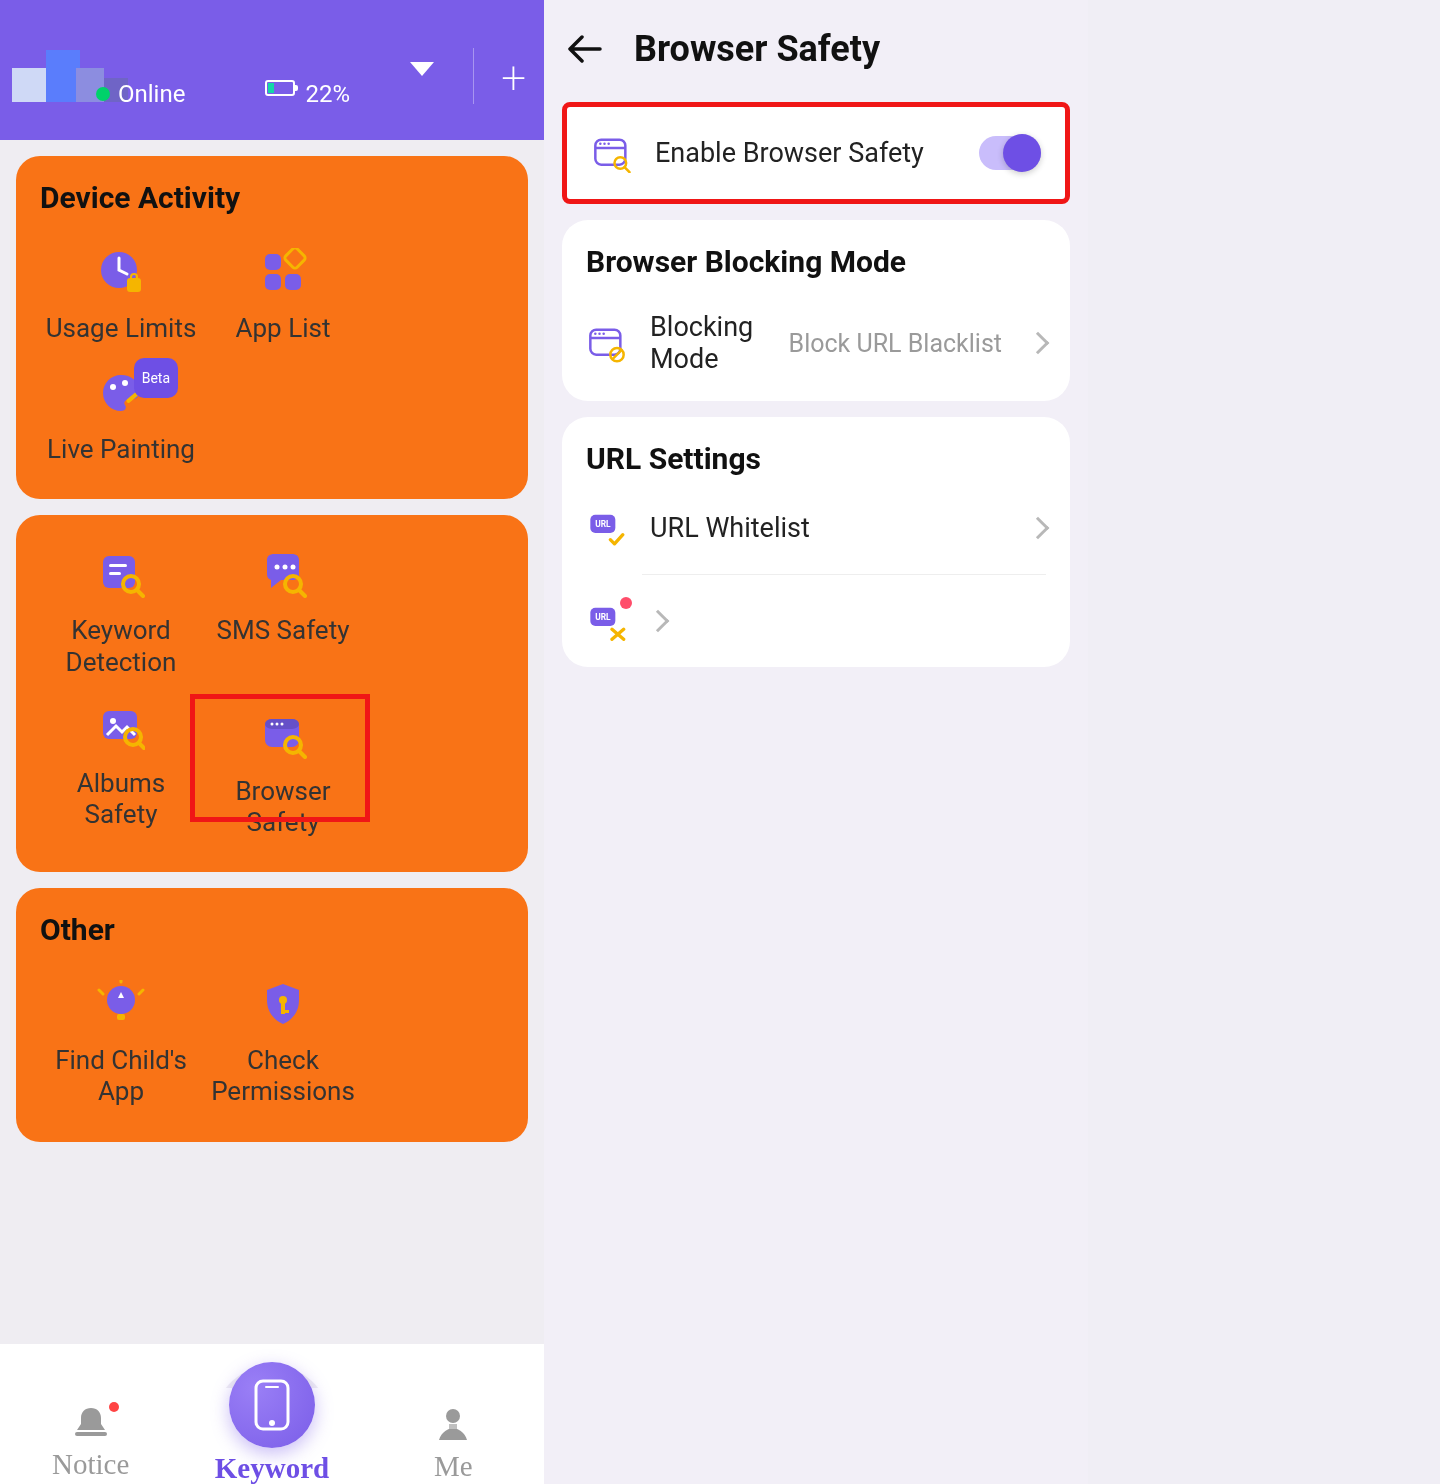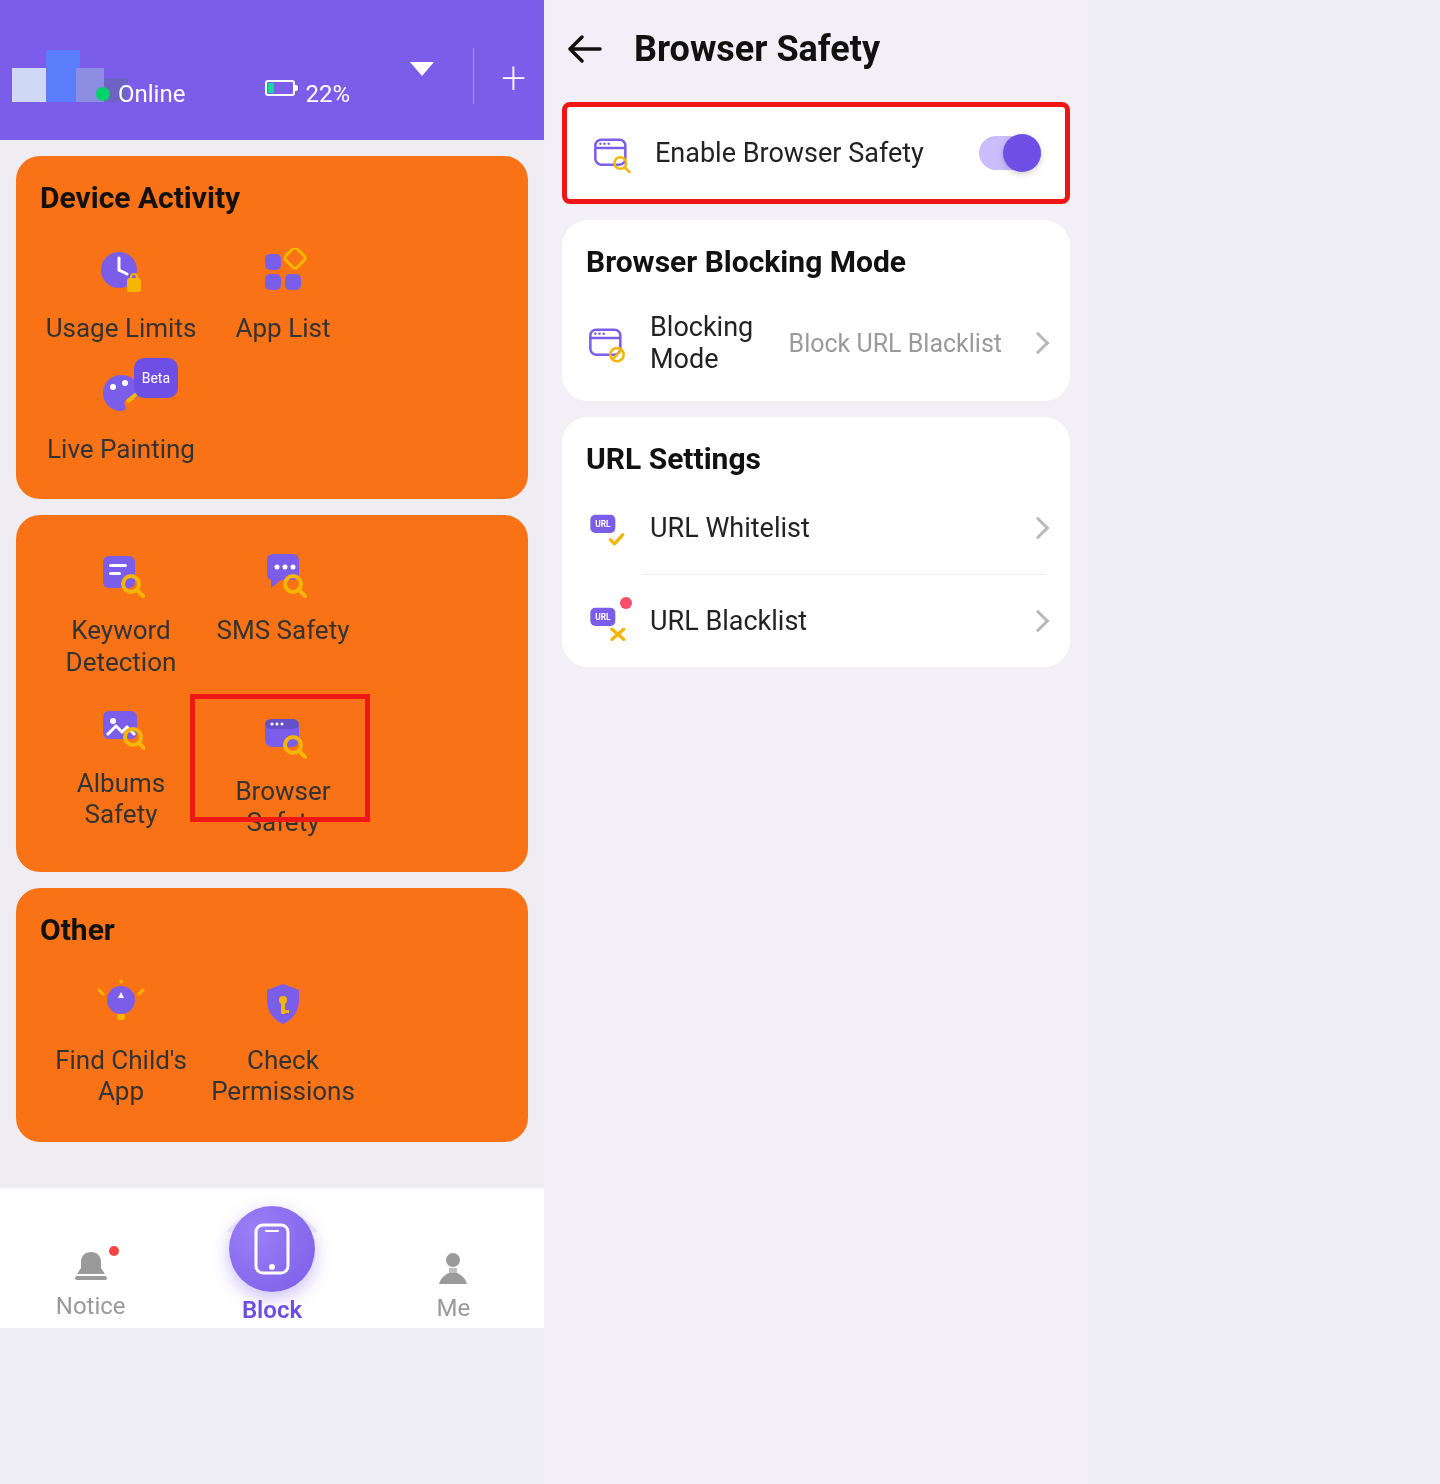--- a/index.html
+++ b/index.html
@@ -6,21 +6,21 @@
   body {
     font-family: -apple-system, BlinkMacSystemFont, "Segoe UI", Roboto, Helvetica, Arial, sans-serif;
     background: #f0eef5;
     width: 1440px;
     height: 1484px;
     display: flex;
     overflow: hidden;
   }
   .pane-left {
     width: 544px;
-    height: 1328px;
+    height: 1484px;
     position: relative;
     background: #efedf2;
   }
   .pane-right {
     width: 544px;
     height: 1484px;
     position: relative;
     background: #f2eff7;
   }
 
@@ -109,21 +109,21 @@
   .highlight-red{
     border:5px solid #f01616;
   }
 
   
   .bottom-nav{
     position:absolute; left:0; bottom:0; width:100%; height:96px; background:#fff;
     display:flex;
   }
   .bn-spacer{ flex:1; position:relative; text-align:center; padding-top:18px;}
-  .bn-label{ font-size:24px; color:#9a9a9a; margin-top:4px;}
+  .bn-label{ font-size:29px; color:#9a9a9a; margin-top:4px;font-family:Liberation Serif, serif;}
   .bn-label.active{ color:#6e4fe5; font-weight:600;}
   .bn-notice-dot{ width:10px;height:10px;border-radius:50%; background:#f44; position:absolute; left:calc(50% + 18px); top:14px;}
   .device-bubble{
     position:absolute; left:50%; transform:translateX(-50%); bottom:36px;
     width:86px;height:86px;border-radius:50%;
     background:radial-gradient(circle at 30% 30%, #9a7ff6, #7a5de8);
     display:flex;align-items:center;justify-content:center;
     box-shadow:0 6px 18px rgba(122,93,232,0.4);
     z-index:3;
   }
@@ -356,21 +356,21 @@
       <div class="bn-label">Notice</div>
     </div>
     <div class="bn-spacer">
       <div class="device-bubble">
         <svg width="36" height="52" viewBox="0 0 36 52">
           <rect x="2" y="2" width="32" height="48" rx="7" fill="none" stroke="#fff" stroke-width="3"></rect>
           <circle cx="18" cy="44" r="3" fill="#fff"></circle>
           <line x1="12" y1="8" x2="24" y2="8" stroke="#fff" stroke-width="2" stroke-linecap="round"></line>
         </svg>
       </div>
-      <div class="bn-label active" style="margin-top:46px">Block</div>
+      <div class="bn-label active" style="margin-top:46px">Keyword</div>
     </div>
     <div class="bn-spacer">
       <svg width="36" height="36" viewBox="0 0 36 36">
         <circle cx="18" cy="10" r="7" fill="#9a9a9a"></circle>
         <path d="M4 34c2-8 10-12 14-12s12 4 14 12z" fill="#9a9a9a"></path>
         <rect x="14" y="18" width="8" height="5" fill="#c0c0c0"></rect>
       </svg>
       <div class="bn-label">Me</div>
     </div>
   </div>
@@ -446,17 +446,16 @@
     <div class="r-row">
       <div class="icon-slot" style="position:relative">
         <span class="badge-dot"></span>
         <svg class="icon40" viewBox="0 0 48 48">
           <rect x="4" y="8" width="30" height="22" rx="6" fill="#7a5de8"></rect>
           <text x="19" y="23" font-size="10" fill="#fff" text-anchor="middle" font-weight="700">URL</text>
           <line x1="30" y1="34" x2="44" y2="46" stroke="#f5b500" stroke-width="4" stroke-linecap="round"></line>
           <line x1="44" y1="34" x2="30" y2="46" stroke="#f5b500" stroke-width="4" stroke-linecap="round"></line>
         </svg>
       </div>
-      <div class="row-text">URL Blacklist</div>
       <div class="chev"></div>
     </div>
   </div>
 </div>
 
 </body></html>

